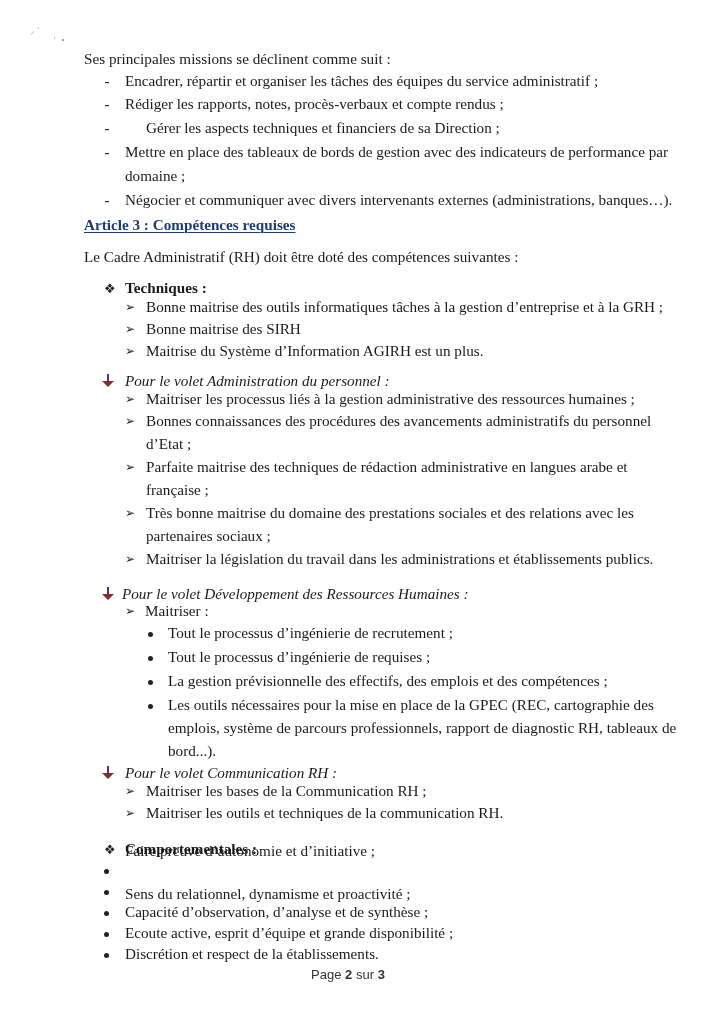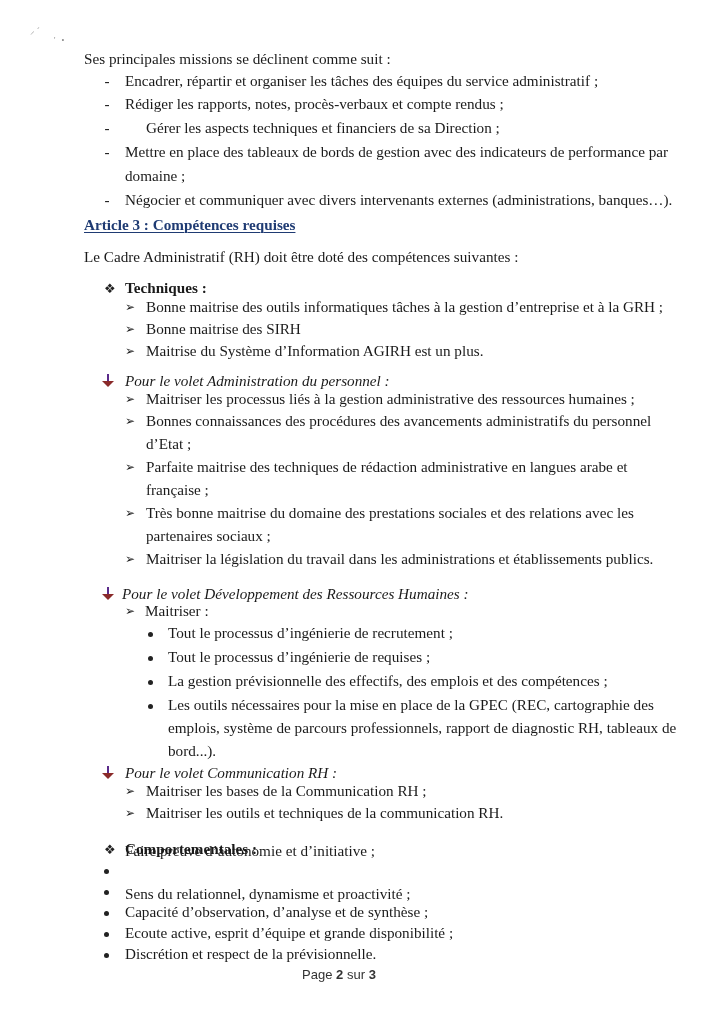--- a/index.html
+++ b/index.html
@@ -10,21 +10,21 @@
   .specks2 { position: absolute; left: 54px; top: 36px; color: #8a8a8a; font-size: 8px; letter-spacing: 2px; }
   .dash { position: absolute; width: 10px; text-align: center; }
   .line { position: absolute; white-space: nowrap; }
   .heading { color: #1f3b73; font-weight: bold; text-decoration: underline; text-decoration-thickness: 1px; text-underline-offset: 2px; }
   .bold { font-weight: bold; }
   .bi { font-weight: normal; font-style: italic; }
   .diamond { position: absolute; font-size: 13px; color: #222; }
   .arrow { position: absolute; font-size: 12px; color: #222; }
   .down { position: absolute; width: 12px; height: 14px; }
   .dot { position: absolute; width: 5px; height: 5px; border-radius: 50%; background: #222; }
-  .footer { position: absolute; left: 4px; width: 670px; top: 948px; text-align: center;
+  .footer { position: absolute; left: 13px; width: 670px; top: 948px; text-align: center;
             font-family: "Liberation Sans", sans-serif; font-size: 13px; color: #333; }
   .footer b { font-weight: bold; }
 </style>
 </head>
 <body>
 
 <div class="page">
 
   <span class="specks">⸝ ˊ</span>
   <span class="specks2">' •</span>
@@ -106,21 +106,21 @@
   <div class="line bold" style="left:125px; top:840px;">Comportementales :</div>
   <span class="dot" style="left:104px; top:869px;"></span>
   <div class="line" style="left:125px; top:861px;margin-top:24px;">Sens du relationnel, dynamisme et proactivité ;</div>
   <span class="dot" style="left:104px; top:890px;"></span>
   <div class="line" style="left:125px; top:842px;">Faire preuve d’autonomie et d’initiative ;</div>
   <span class="dot" style="left:104px; top:911px;"></span>
   <div class="line" style="left:125px; top:903px;">Capacité d’observation, d’analyse et de synthèse ;</div>
   <span class="dot" style="left:104px; top:932px;"></span>
   <div class="line" style="left:125px; top:924px;">Ecoute active, esprit d’équipe et grande disponibilité ;</div>
   <span class="dot" style="left:104px; top:953px;"></span>
-  <div class="line" style="left:125px; top:945px;">Discrétion et respect de la prévisionnelle.</div>
+  <div class="line" style="left:125px; top:945px;">Discrétion et respect de la établissements.</div>
 
   <div class="footer" style="top:967px;">
     <span>Page</span>
     <b>2</b>
     <span>sur</span>
     <b>3</b>
   </div>
 </div>
 
 </body></html>

